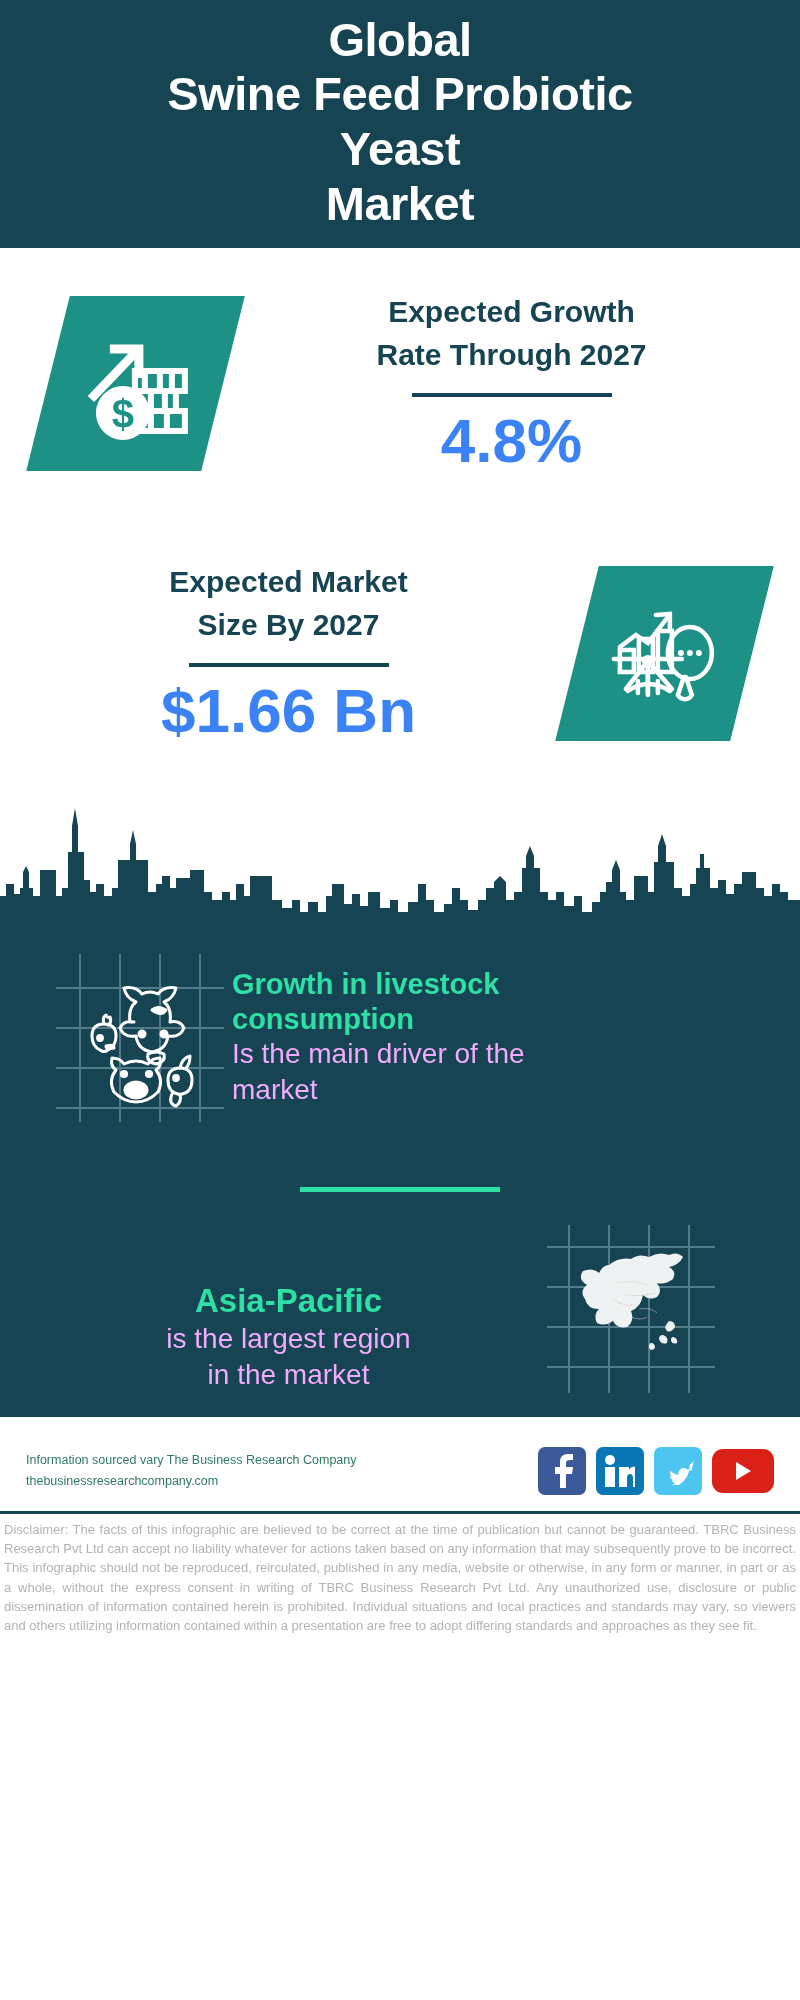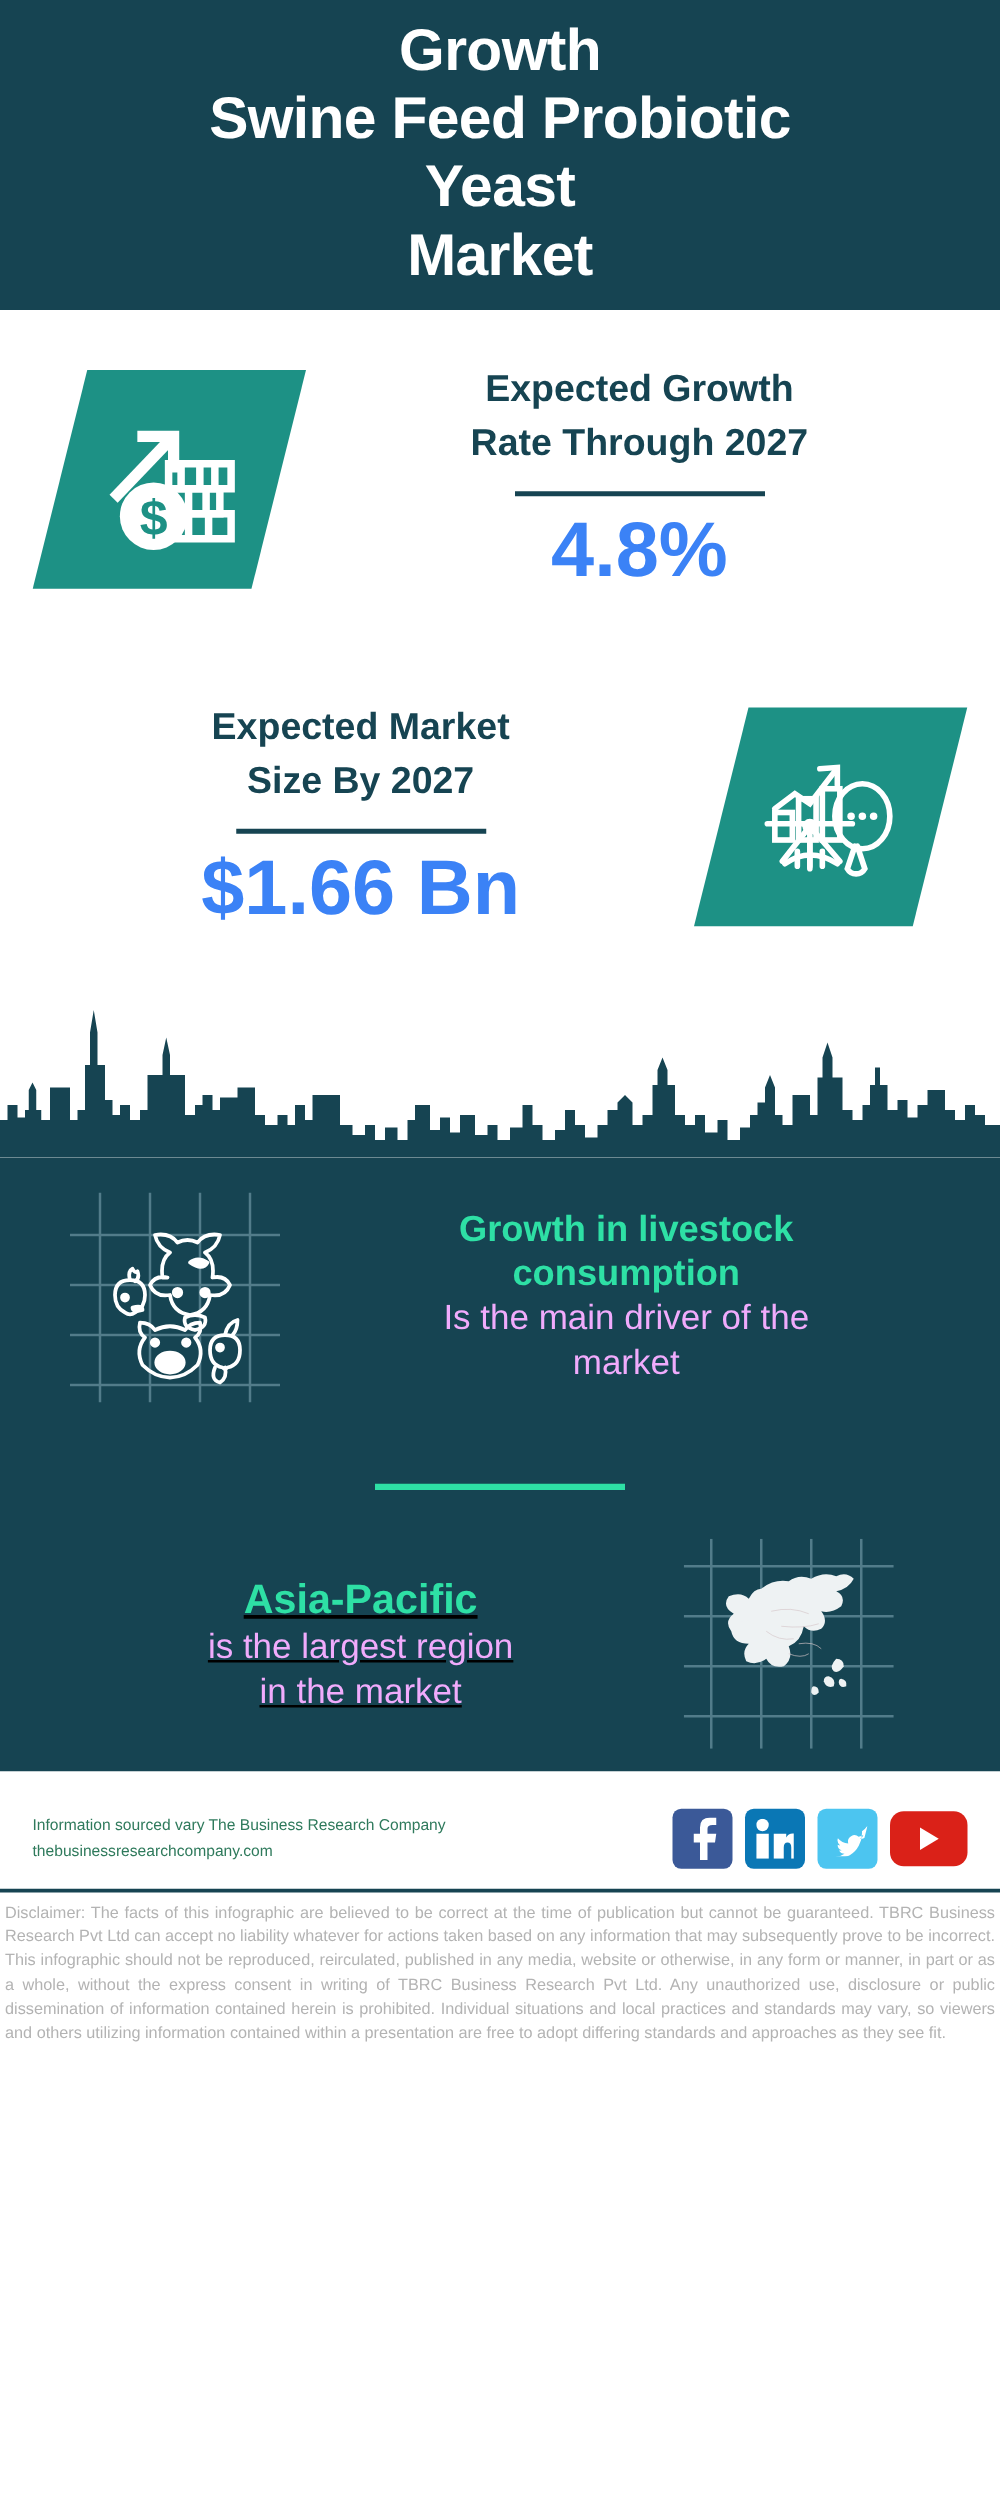--- a/index.html
+++ b/index.html
@@ -84,43 +84,42 @@
   .driver-row {
     display:flex; align-items:center;
     padding:18px 30px 10px 56px;
     height:215px;
   }
   .grid-icon {
     width:168px; height:168px;
     flex:0 0 auto;
     position:relative;
   }
-  .driver-text { flex:1; text-align:center; padding-left:8px; }
+  .driver-text { flex:1; padding-left:8px; }
   .accent-line {
     color:#2ee0a5;
     font-size:29px; font-weight:bold;
     line-height:1.2;
   }
   .plain-line {
     color:#f0abfc;
     font-size:28px;
     line-height:1.28;
   }
 
   .mid-divider {
     width:200px; height:5px;
     background:#2ee0a5;
     margin:46px auto 0;
   }
 
   .region-row {
-    display:flex; align-items:center;
+    display:flex; align-items:flex-end;
     padding:44px 85px 24px 30px;
     height:225px;
-    text-decoration:underline;
   }
   .region-text { flex:1; text-align:center; }
   .region-accent {
     color:#2ee0a5;
     font-size:33px; font-weight:bold;
     line-height:1.25;
   }
 
   
   .footer {
@@ -136,21 +135,21 @@
   .disc-rule { height:3px; background:#164452; margin:12px 0 6px; }
   .disclaimer {
     color:#b3b3b3; font-size:13px; line-height:1.48;
     padding:0 4px 6px; text-align:justify;
   }
 </style>
 </head>
 <body>
 
 <div class="header">
-  <div class="header-line">Growth</div>
+  <div class="header-line">Global</div>
   <div class="header-line">Swine Feed Probiotic</div>
   <div class="header-line">Yeast</div>
   <div class="header-line">Market</div>
 </div>
 
 <div class="stat-row stat1">
   <div class="para">
     <svg width="118" height="118" viewBox="0 0 118 118">
 
       <path d="M14 74 L58 28" stroke="#fff" stroke-width="9" fill="none"></path>

